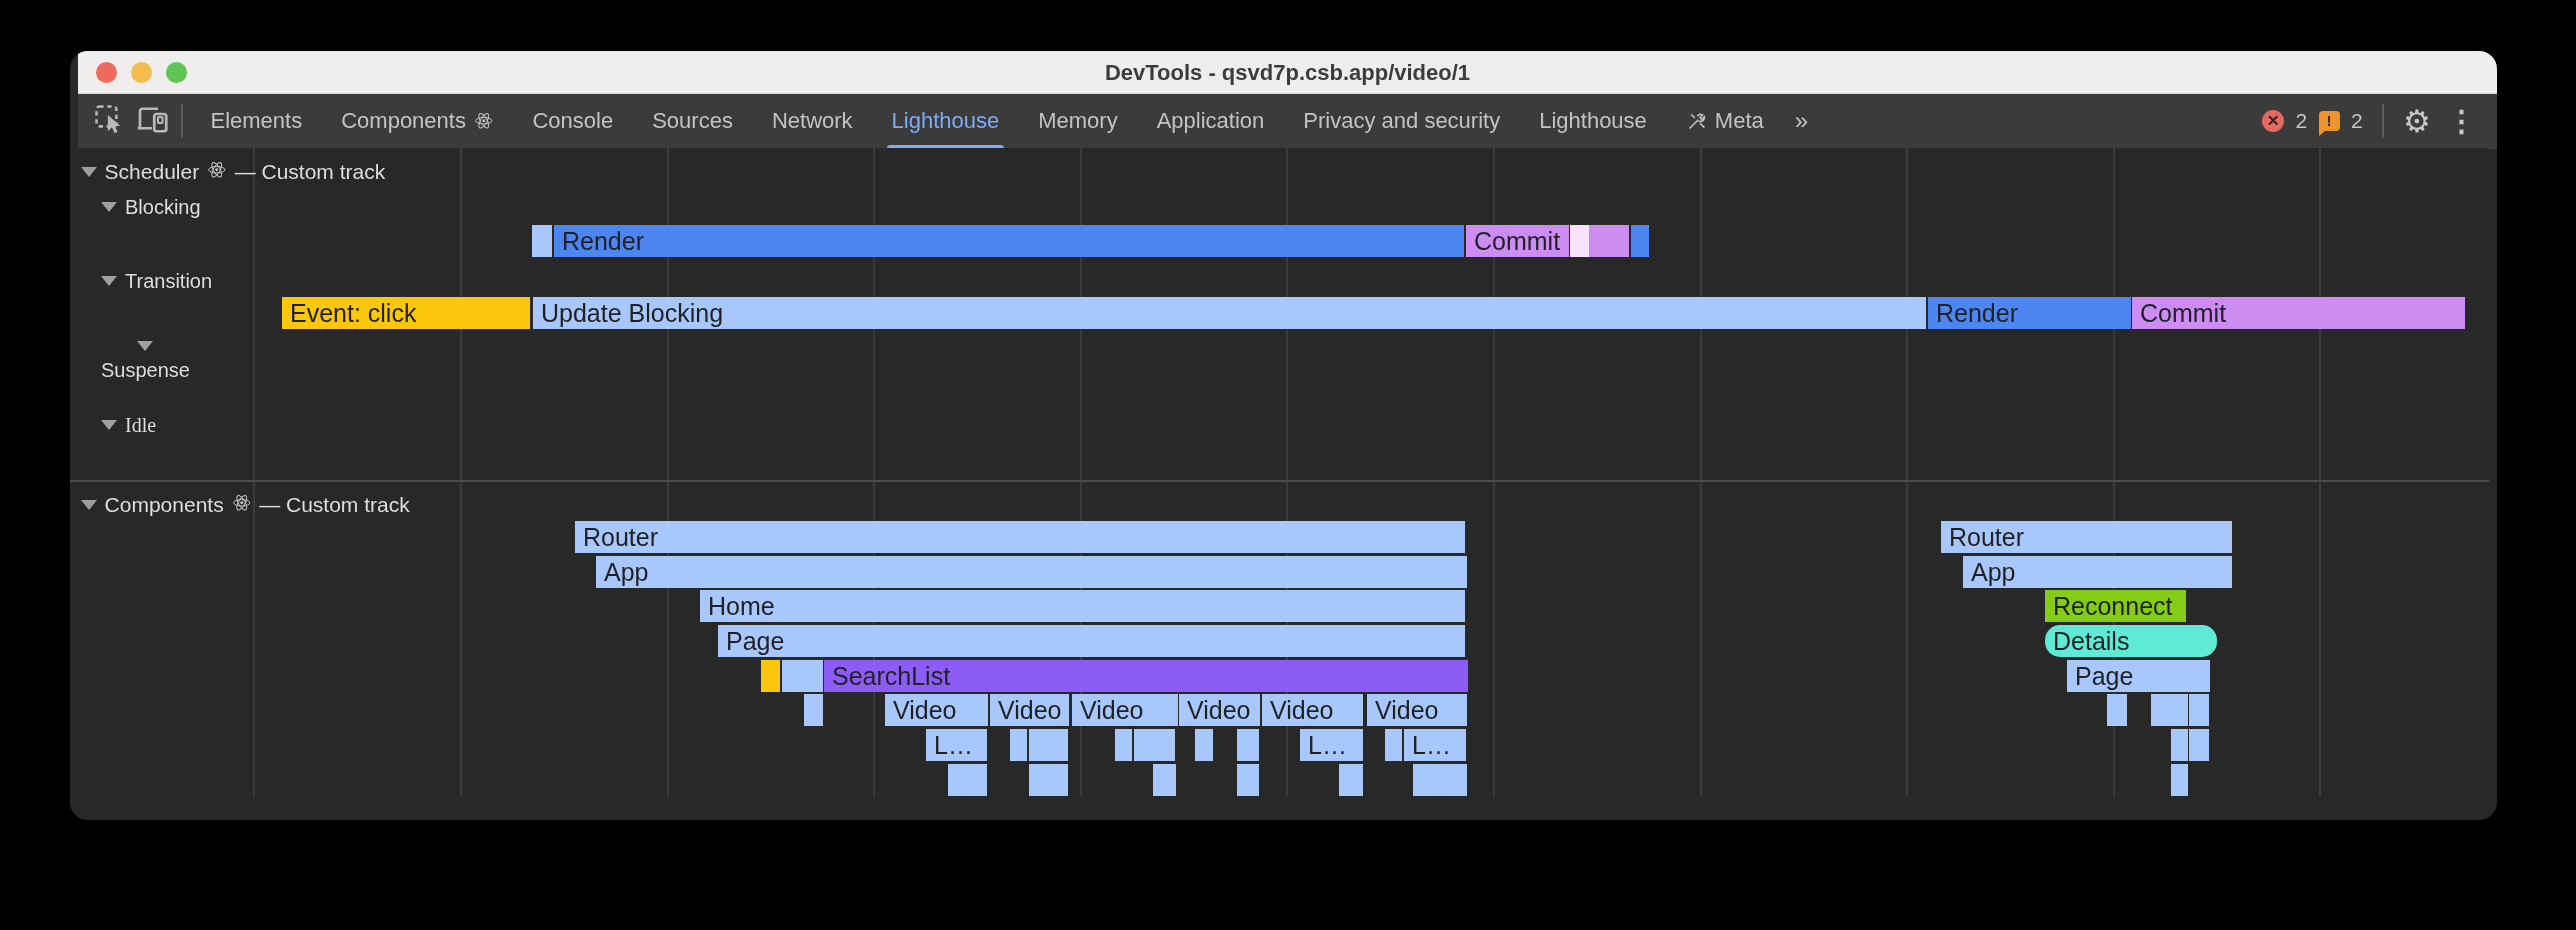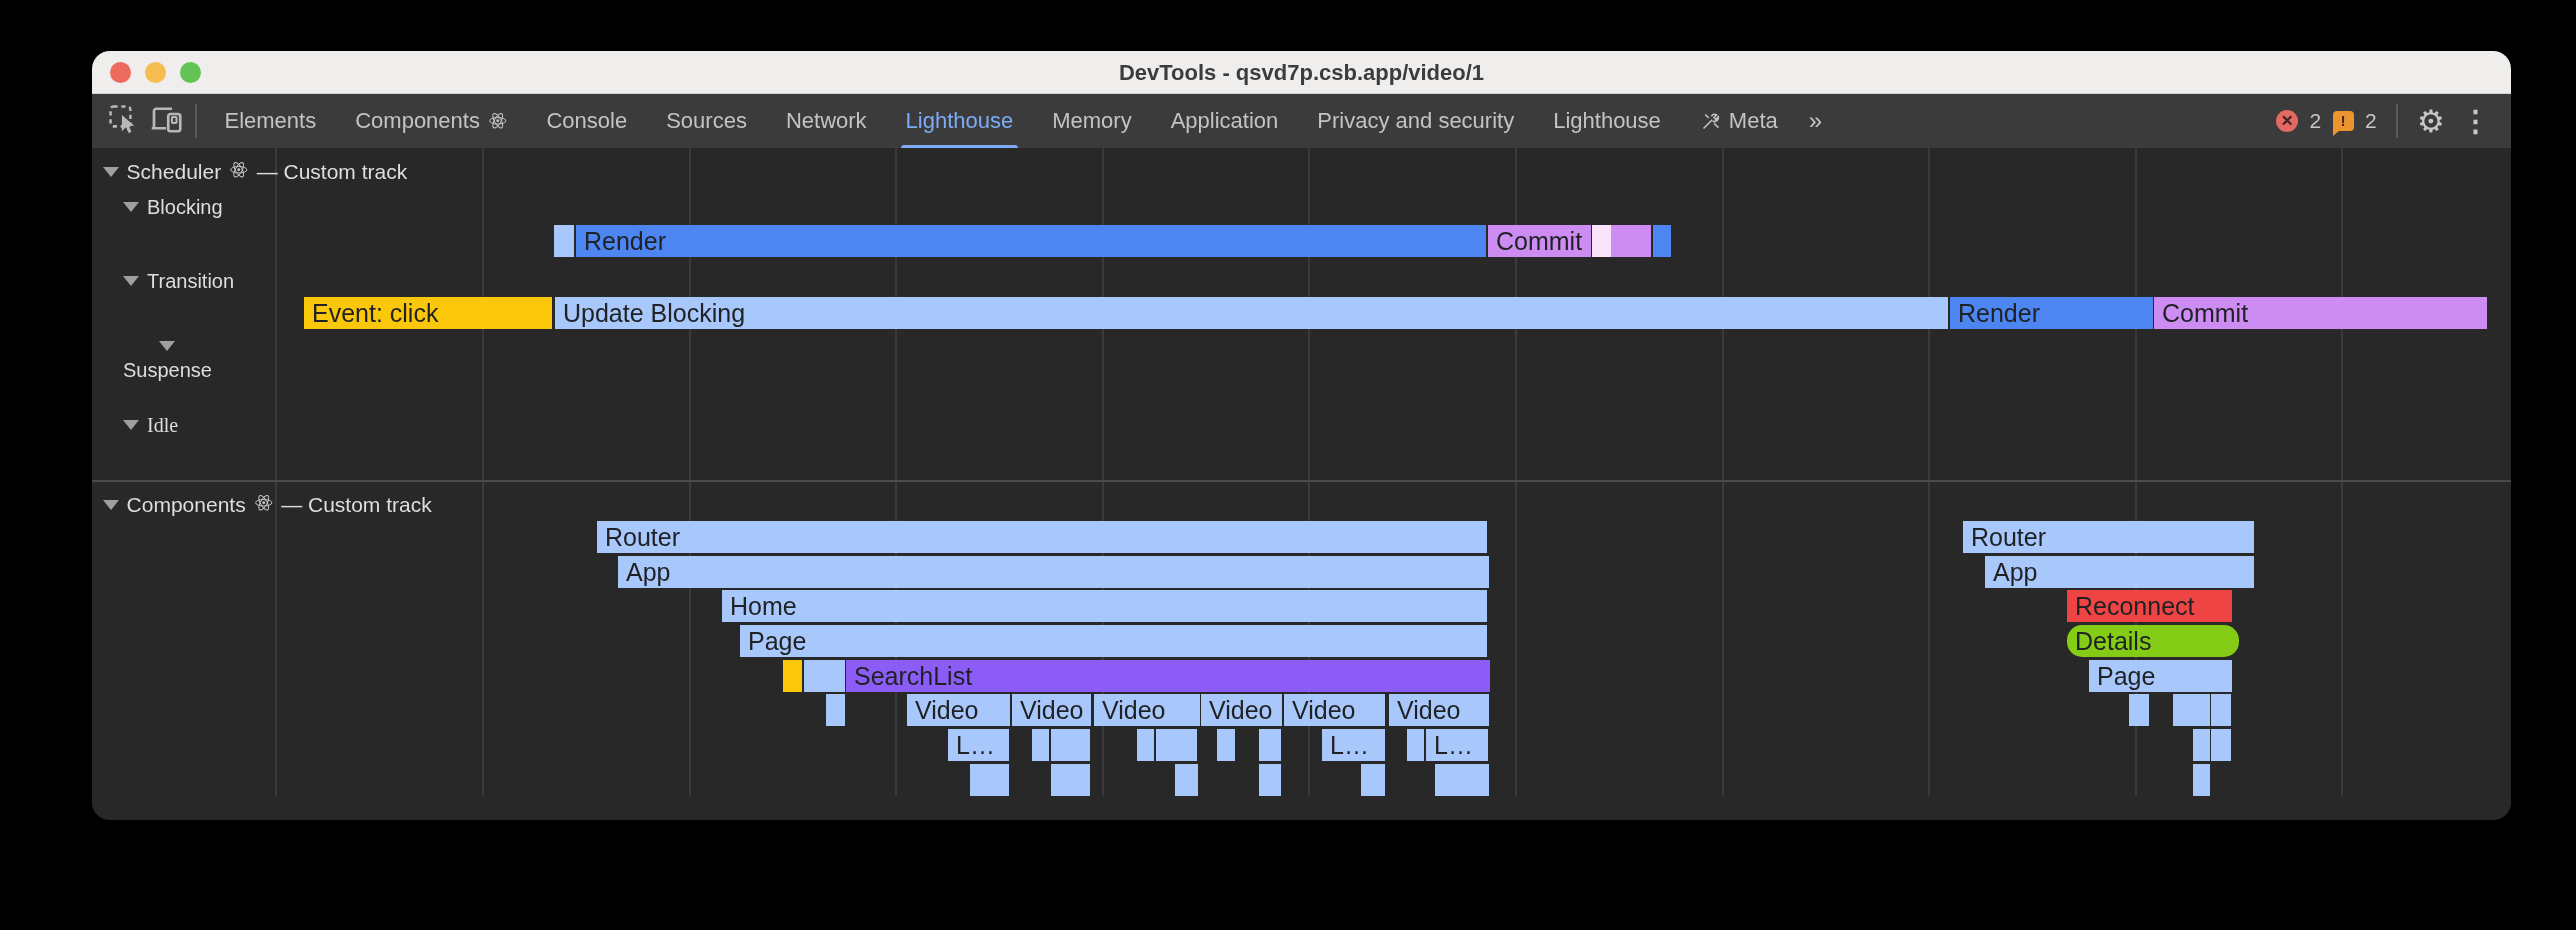--- a/index.html
+++ b/index.html
@@ -1,19 +1,19 @@
 <!DOCTYPE html>
 <html style="font-size:13px"><head>
 <meta charset="utf-8">
 <style>
   html,body{margin:0;padding:0;background:#000;}
   #screen{position:relative;width:2576px;height:930px;background:#000;overflow:hidden;
     font-family:"Liberation Sans",sans-serif;-webkit-font-smoothing:antialiased;}
-  #window{position:absolute;left:92px;top:51px;width:2419px;height:769px;background:#282828;
-    border-radius:18px;overflow:hidden;box-shadow:0 16px 49px rgba(0,0,0,.6);}
+  #window{position:absolute;left:70px;top:51px;width:2419px;height:769px;background:#282828;
+    border-radius:18px;overflow:hidden;box-shadow:0 16px 49px rgba(0,0,0,.6);padding-left:8px;}
   
   #titlebar{position:relative;height:42px;background:#efeeec;border-bottom:0.8px solid #d6d4d2;}
   .traffic{position:absolute;top:10.6px;width:21px;height:21px;border-radius:50%;}
   #tl-close{left:18px;background:#ee6a5f;}
   #tl-min{left:53px;background:#f5bd4f;}
   #tl-max{left:88px;background:#61c454;}
   #win-title{position:absolute;left:0;right:0;top:0;height:42px;line-height:43px;text-align:center;
     color:#3c3c3c;font-size:22px;font-weight:bold;}
   
   #toolbar{position:relative;height:55px;background:#3b3b3b;display:flex;align-items:center;
@@ -215,23 +215,23 @@
           <div class="bar" style="left: 1561px; top: 77px; width: 18px; background: rgb(77, 134, 240);"></div>
           <div class="bar" style="left: 212px; top: 149px; width: 248px; background: rgb(250, 199, 11);">Event: click</div>
           <div class="bar" style="left: 463px; top: 149px; width: 1393px; background: rgb(168, 199, 250);">Update Blocking</div>
           <div class="bar" style="left: 1858px; top: 149px; width: 203px; background: rgb(77, 134, 240);">Render</div>
           <div class="bar" style="left: 2062px; top: 149px; width: 333px; background: rgb(205, 140, 242);">Commit</div>
           <div class="bar" style="left: 505px; top: 373px; width: 890px; background: rgb(168, 199, 250);">Router</div>
           <div class="bar" style="left: 1871px; top: 373px; width: 291px; background: rgb(168, 199, 250);">Router</div>
           <div class="bar" style="left: 526px; top: 408px; width: 871px; background: rgb(168, 199, 250);">App</div>
           <div class="bar" style="left: 1893px; top: 408px; width: 269px; background: rgb(168, 199, 250);">App</div>
           <div class="bar" style="left: 630px; top: 442px; width: 765px; background: rgb(168, 199, 250);">Home</div>
-          <div class="bar" style="left: 1975px; top: 442px; width: 165px; background: #ef4444;">Reconnect</div>
+          <div class="bar" style="left: 1975px; top: 442px; width: 141px; background: #84cc16;">Reconnect</div>
           <div class="bar" style="left: 648px; top: 477px; width: 747px; background: rgb(168, 199, 250);">Page</div>
-          <div class="bar" style="left: 1975px; top: 477px; width: 172px; background: #84cc16; border-radius: 15px;">Details</div>
+          <div class="bar" style="left: 1975px; top: 477px; width: 172px; background: #5eead4; border-radius: 15px;">Details</div>
           <div class="bar" style="left: 691px; top: 512px; width: 18.7px; background: rgb(250, 199, 11);"></div>
           <div class="bar" style="left: 712px; top: 512px; width: 41px; background: rgb(168, 199, 250);"></div>
           <div class="bar" style="left: 754px; top: 512px; width: 644px; background: #8b5cf6;">SearchList</div>
           <div class="bar" style="left: 1997px; top: 512px; width: 143px; background: rgb(168, 199, 250);">Page</div>
           <div class="bar" style="left: 734px; top: 546px; width: 18.7px; background: rgb(168, 199, 250);"></div>
           <div class="bar" style="left: 815px; top: 546px; width: 103px; background: rgb(168, 199, 250);">Video</div>
           <div class="bar" style="left: 920px; top: 546px; width: 79px; background: rgb(168, 199, 250);">Video</div>
           <div class="bar" style="left: 1002px; top: 546px; width: 106px; background: rgb(168, 199, 250);">Video</div>
           <div class="bar" style="left: 1109px; top: 546px; width: 81px; background: rgb(168, 199, 250);">Video</div>
           <div class="bar" style="left: 1192px; top: 546px; width: 101px; background: rgb(168, 199, 250);">Video</div>

